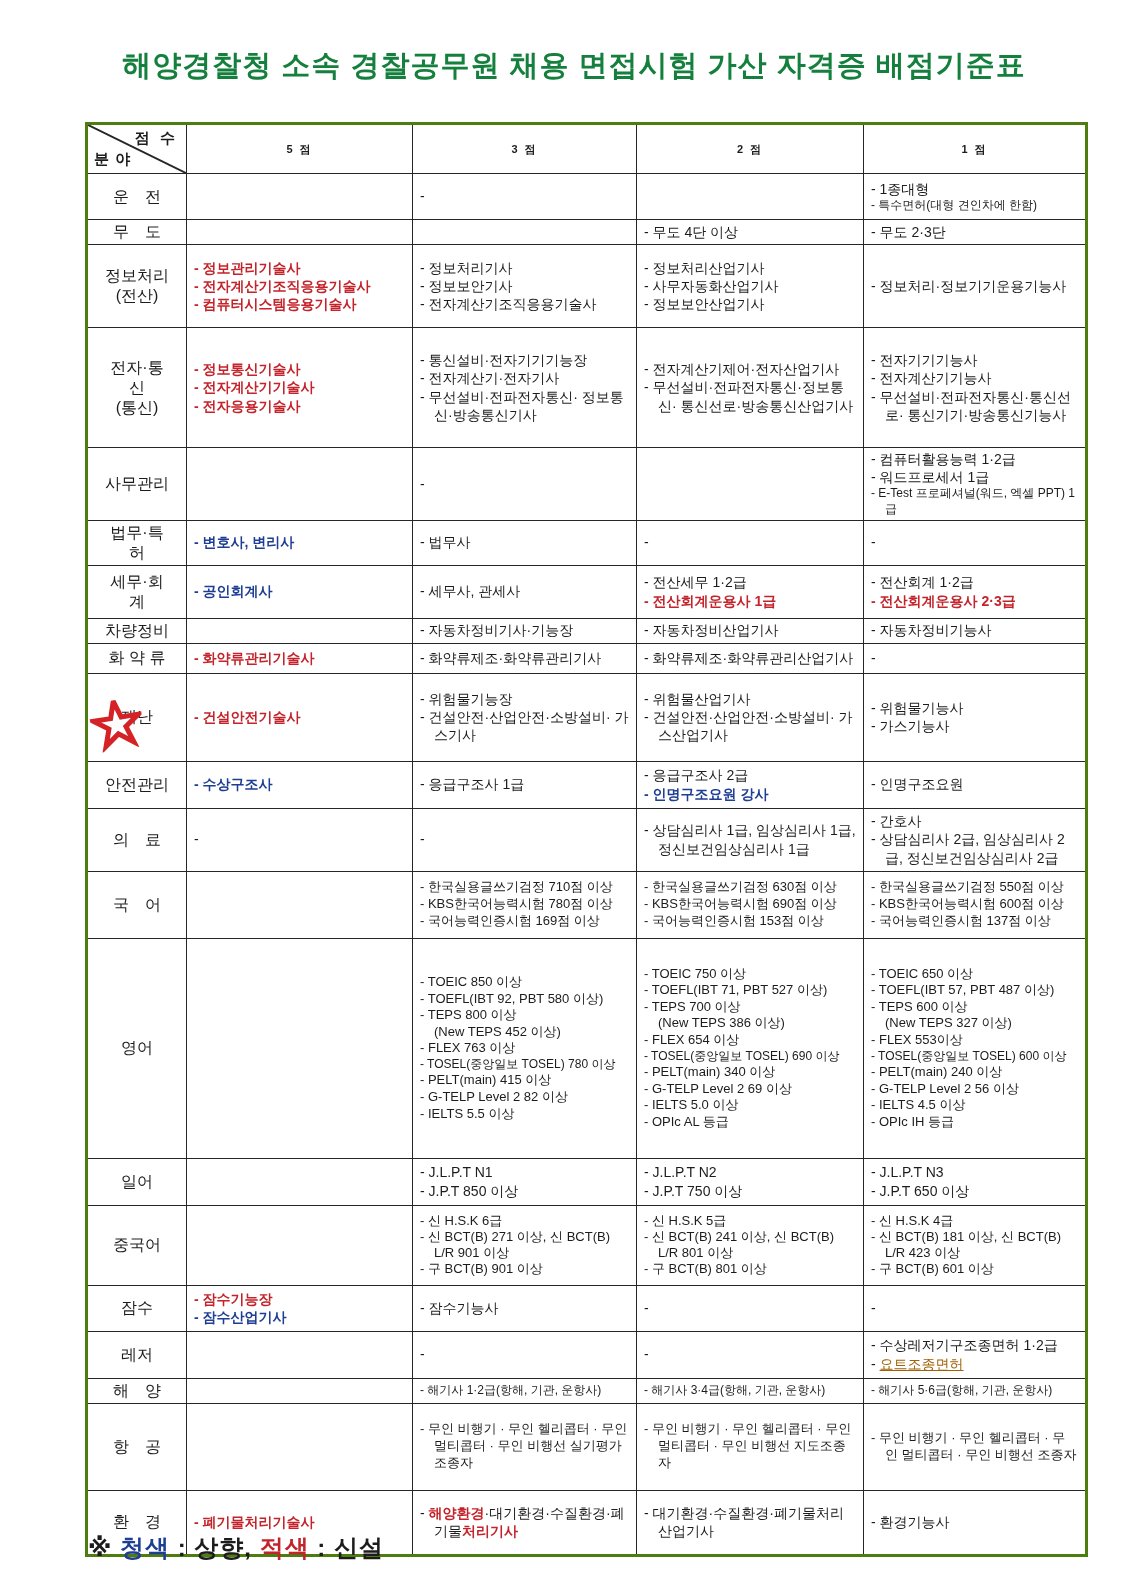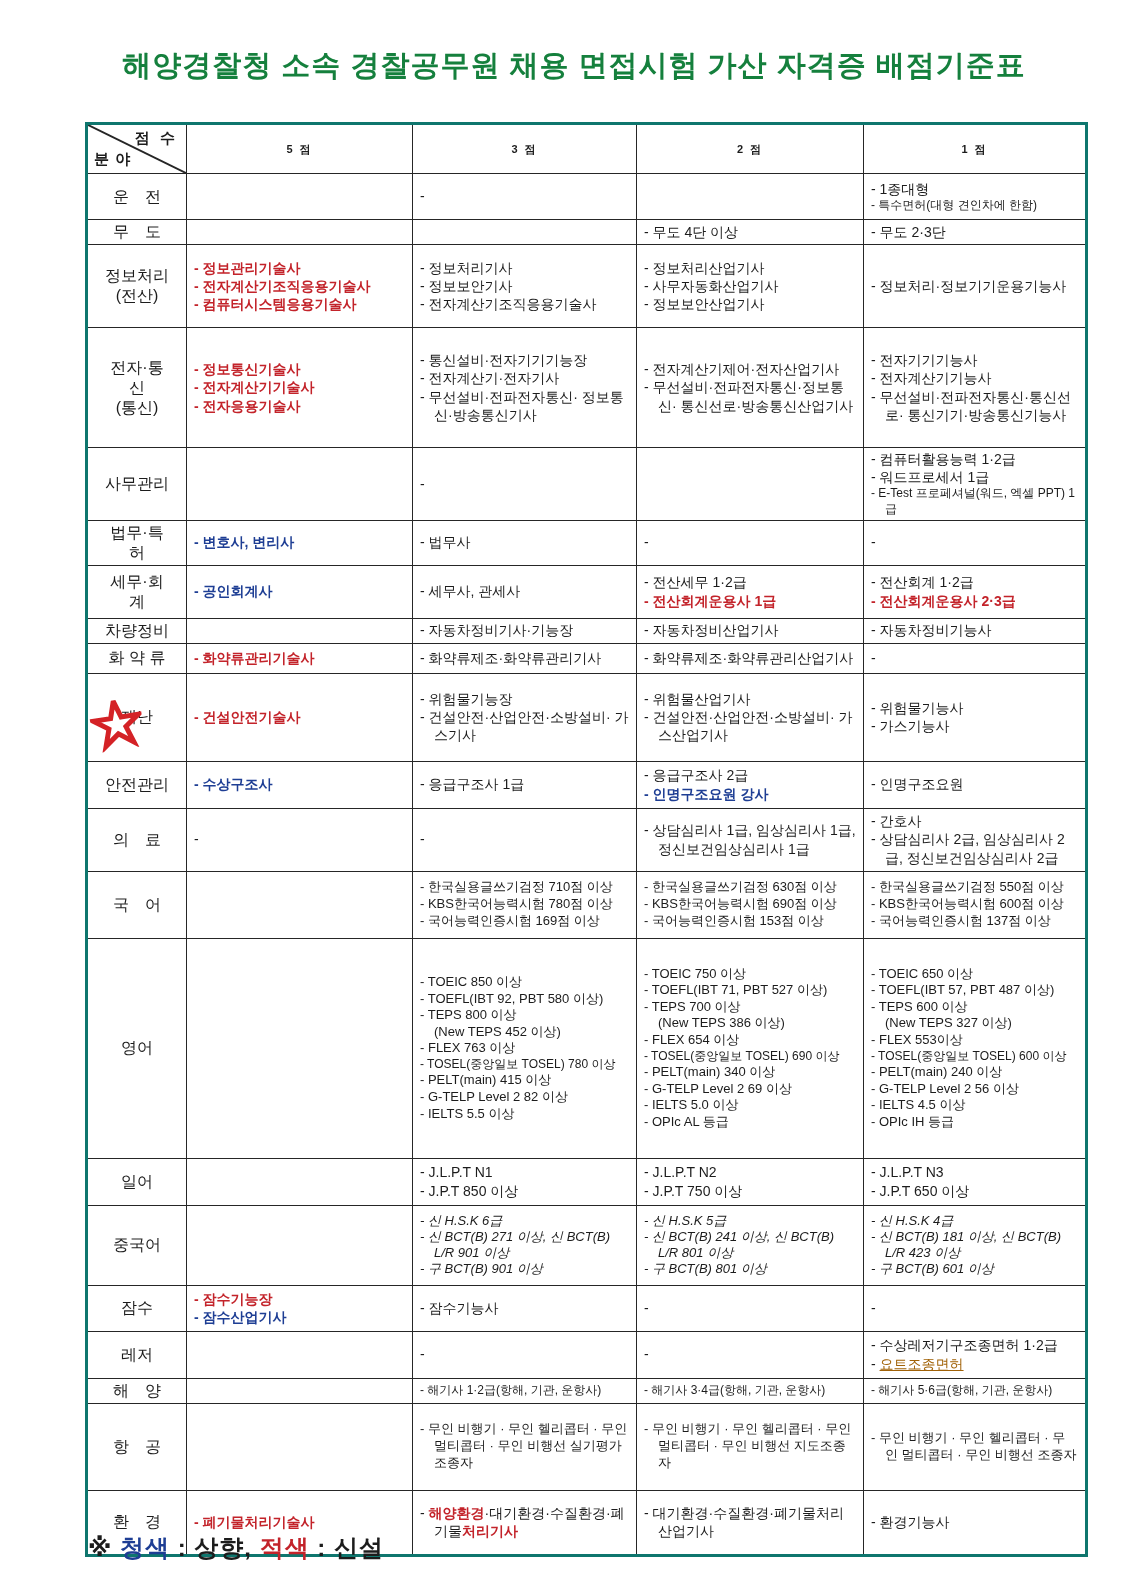--- a/index.html
+++ b/index.html
@@ -10,21 +10,21 @@
   }
   .page{position:absolute;inset:0;}
   .title{
     position:absolute;top:46px;left:4px;width:100%;
     text-align:center;font-size:29px;font-weight:700;letter-spacing:1px;
     color:#15803d;
   }
   table.score-table{
     position:absolute;left:85px;top:122px;width:1000px;
     border-collapse:collapse;table-layout:fixed;
-    border:3px solid #0f766e;
+    border:3px solid #4d7c0f;
   }
   th,td{border:1.4px solid #262626;vertical-align:middle;padding:2px 7px;}
   th.corner{position:relative;padding:0;overflow:hidden;}
   th.corner .ct{position:absolute;top:4px;right:8px;font-size:15px;font-weight:600;letter-spacing:3px;}
   th.corner .cb{position:absolute;bottom:4px;left:6px;font-size:15px;font-weight:600;letter-spacing:1px;}
   th.corner svg{position:absolute;inset:0;width:100%;height:100%;}
   th.score{font-size:11px;font-weight:600;text-align:center;letter-spacing:2px;}
   th.field{font-size:16px;font-weight:500;text-align:center;padding:2px 16px;line-height:1.25;}
   th.field .sub{font-size:16px;}
   td{font-size:14px;}
@@ -32,21 +32,21 @@
   .item.cont{text-indent:0;}
   .item.sm{font-size:12px;}
   .c-k{color:#1c1c1c;}
   .c-ku{color:#a16207;text-decoration:underline;}
   .c-r{color:#c3232a;font-weight:700;}
   .c-b{color:#1e3e94;font-weight:700;}
   tr[data-name="row-english"] td,
   tr[data-name="row-korean"] td,
   tr[data-name="row-chinese"] td,
   tr[data-name="row-aviation"] td{font-size:13px;}
-  tr[data-name="row-chinese"] .item{line-height:1.22;font-style:italic;}
+  tr[data-name="row-chinese"] .item{line-height:1.22;}
   tr[data-name="row-english"] .item{line-height:1.28;}
   .star{position:absolute;left:91px;top:700px;width:52px;height:50px;transform:rotate(-9deg);z-index:3;}
   .footnote{
     position:absolute;left:88px;top:1532px;
     font-size:24px;font-weight:700;letter-spacing:1px;color:#111;
   }
 </style>
 </head>
 <body>
 

